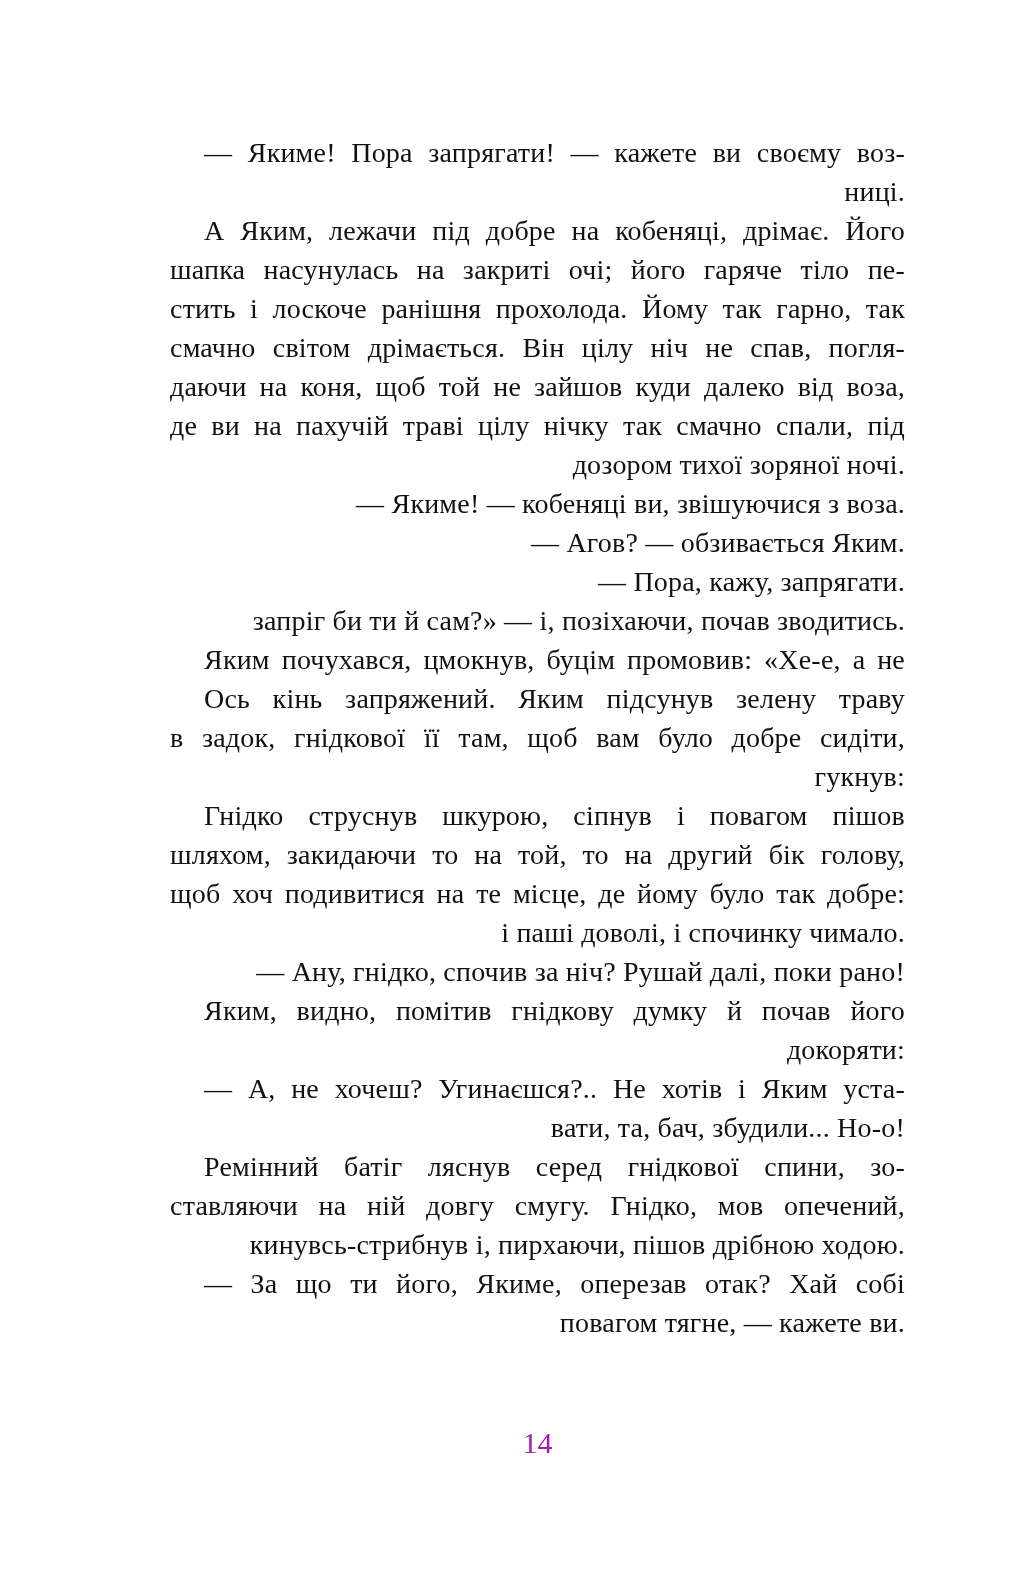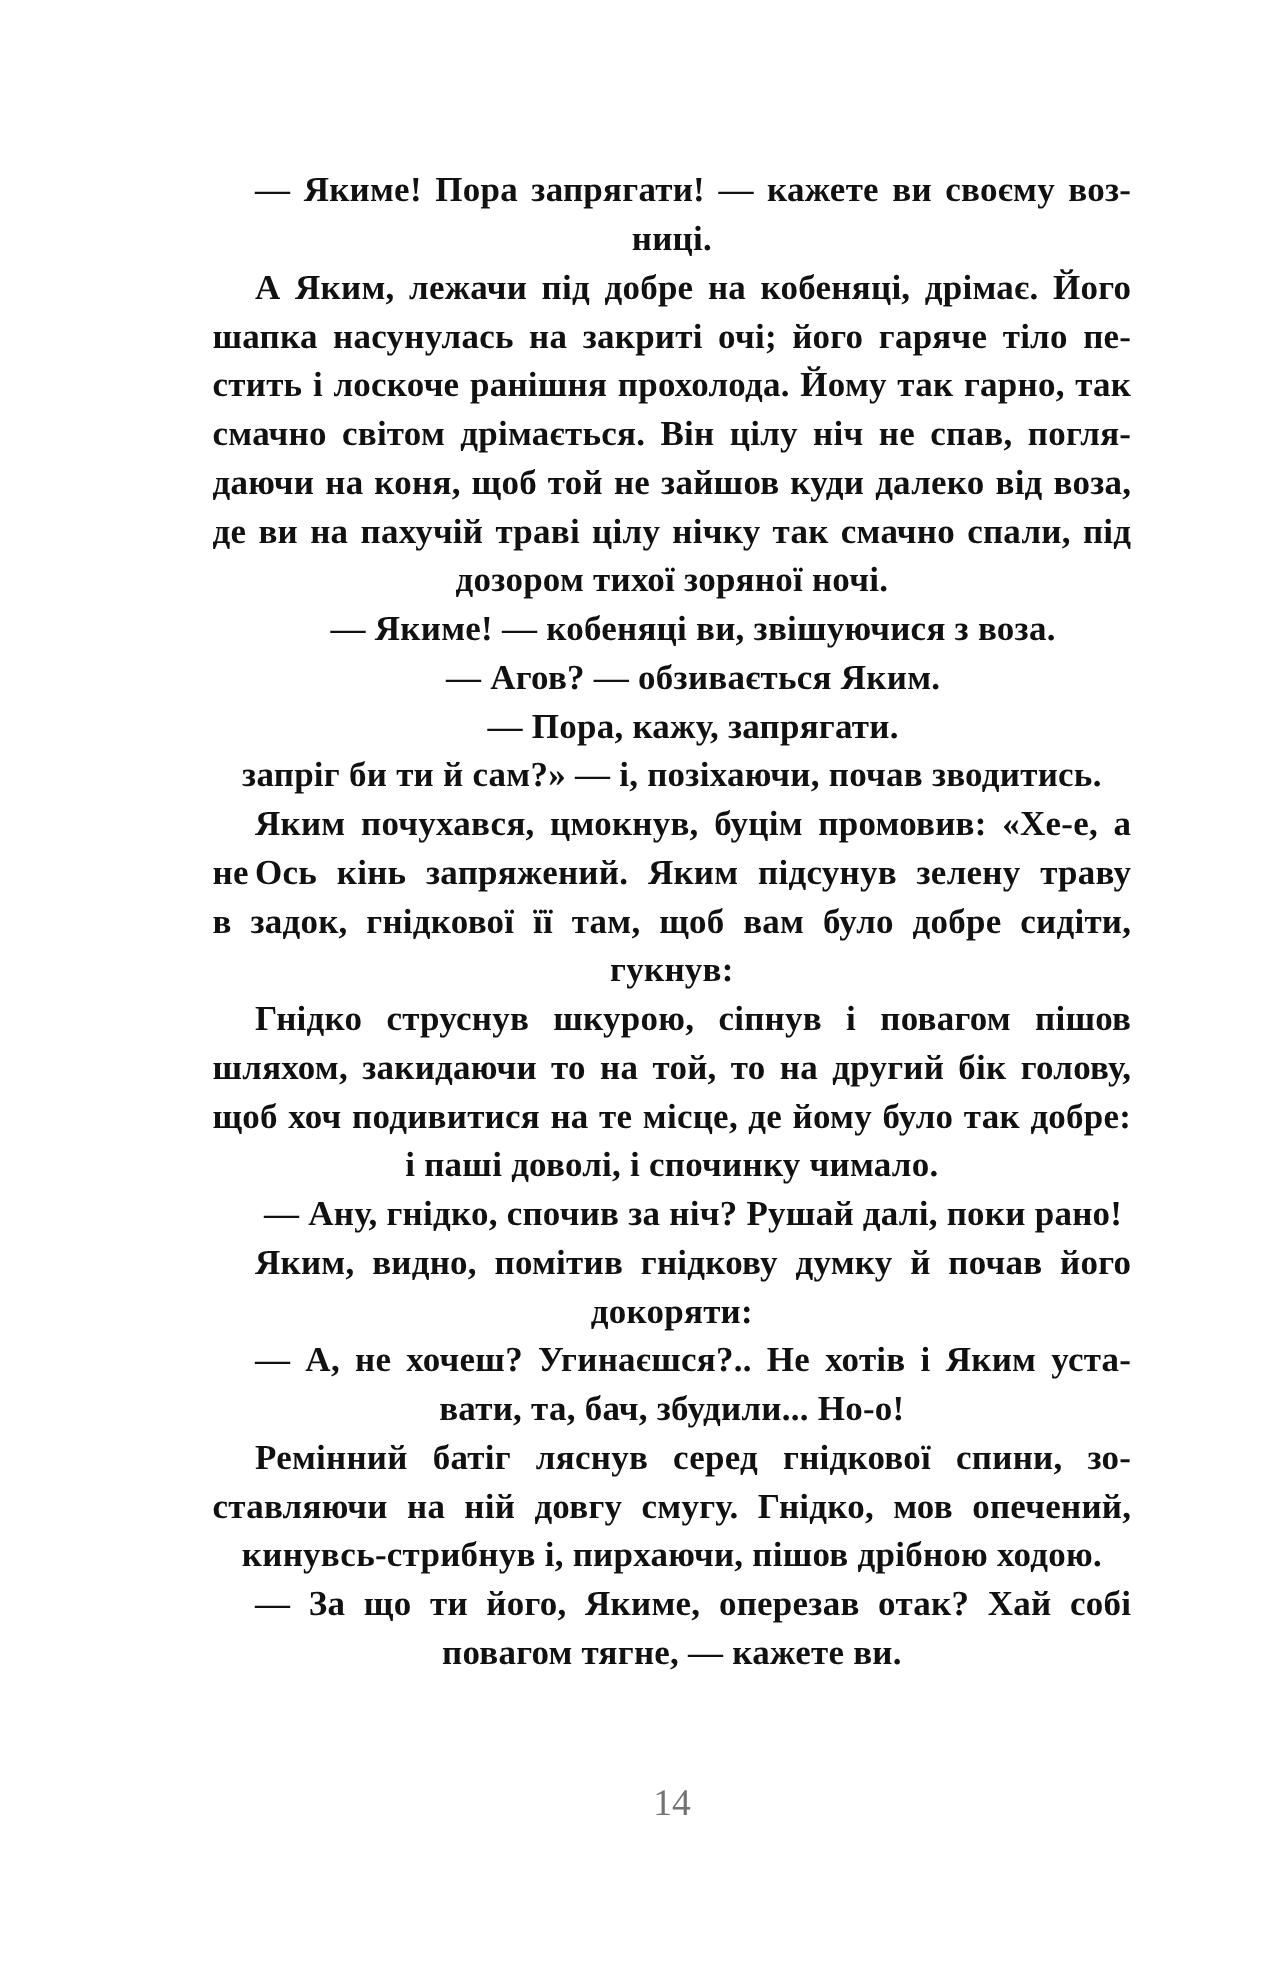--- a/index.html
+++ b/index.html
@@ -27,24 +27,23 @@
     left: 170px;
     top: 133px;
     width: 735px;
     font-size: 28px;
     line-height: 39px;
     letter-spacing: 0.2px;
   }
   .para {
     margin: 0;
     padding: 0;
-    font-weight: bold;
   }
   .line {
-    text-align: center;
+    text-align: right;
     white-space: normal;
     height: 39px;
     overflow: visible;
   }
   
   .line.just {
     text-align: justify;
     text-align-last: justify;
   }
   
@@ -52,21 +51,21 @@
     text-indent: 34px;
   }
   .page-number {
     position: absolute;
     left: 170px;
     top: 1423px;
     width: 735px;
     text-align: center;
     font-size: 30px;
     line-height: 39px;
-    color: #737373;
+    color: #a21caf;
   }
 </style>
 </head>
 <body>
 
 <div class="page">
 
   <div class="text-block">
 
     <div class="para">

